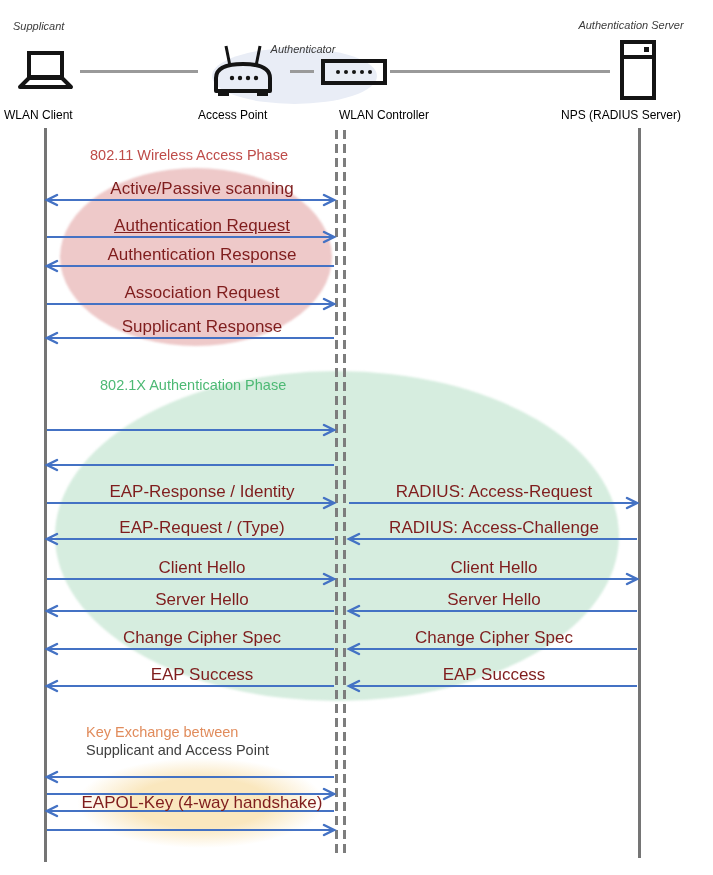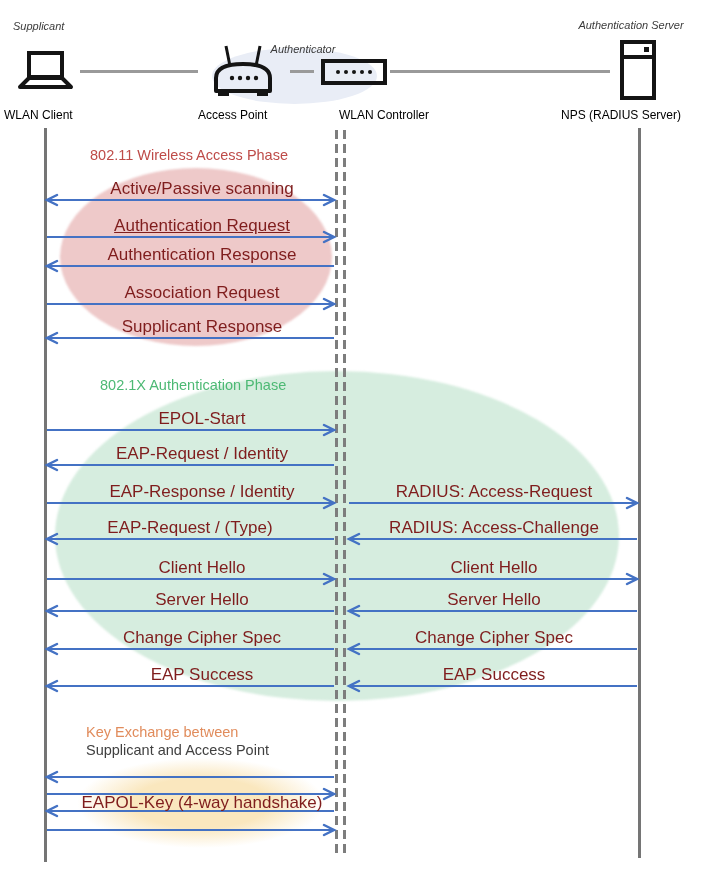--- a/index.html
+++ b/index.html
@@ -197,25 +197,23 @@
         <polyline points="324,825 334,830 324,835" fill="none" stroke="#4472c4" stroke-width="2.5" stroke-linecap="round"></polyline>
       </g>
     </svg>
 
   <div id="label-layer" class="abs" style="left:0;top:0;width:713px;height:875px;">
       <div class="abs msg-label" style="left: 62px; top: 181px; width: 280px;">Active/Passive scanning</div>
       <div class="abs msg-label" style="left: 62px; top: 218px; width: 280px; text-decoration: underline;">Authentication Request</div>
       <div class="abs msg-label" style="left: 62px; top: 285px; width: 280px;">Association Request</div>
       <div class="abs msg-label" style="left: 62px; top: 247px; width: 280px;">Authentication Response</div>
       <div class="abs msg-label" style="left: 62px; top: 319px; width: 280px;">Supplicant Response</div>
-      <div class="abs msg-label" style="left: 62px; top: 411px; width: 280px;">EPOL-Start</div>
-      <div class="abs msg-label" style="left: 62px; top: 446px; width: 280px;">EAP-Request / Identity</div>
       <div class="abs msg-label" style="left: 62px; top: 484px; width: 280px;">EAP-Response / Identity</div>
       <div class="abs msg-label" style="left: 354px; top: 484px; width: 280px;">RADIUS: Access-Request</div>
-      <div class="abs msg-label" style="left: 50px; top: 520px; width: 280px;">EAP-Request / (Type)</div>
+      <div class="abs msg-label" style="left: 62px; top: 520px; width: 280px;">EAP-Request / (Type)</div>
       <div class="abs msg-label" style="left: 354px; top: 520px; width: 280px;">RADIUS: Access-Challenge</div>
       <div class="abs msg-label" style="left: 62px; top: 560px; width: 280px;">Client Hello</div>
       <div class="abs msg-label" style="left: 354px; top: 560px; width: 280px;">Client Hello</div>
       <div class="abs msg-label" style="left: 62px; top: 592px; width: 280px;">Server Hello</div>
       <div class="abs msg-label" style="left: 354px; top: 592px; width: 280px;">Server Hello</div>
       <div class="abs msg-label" style="left: 62px; top: 630px; width: 280px;">Change Cipher Spec</div>
       <div class="abs msg-label" style="left: 354px; top: 630px; width: 280px;">Change Cipher Spec</div>
       <div class="abs msg-label" style="left: 62px; top: 667px; width: 280px;">EAP Success</div>
       <div class="abs msg-label" style="left: 354px; top: 667px; width: 280px;">EAP Success</div>
       <div class="abs msg-label" style="left: 62px; top: 795px; width: 280px;">EAPOL-Key (4-way handshake)</div>

